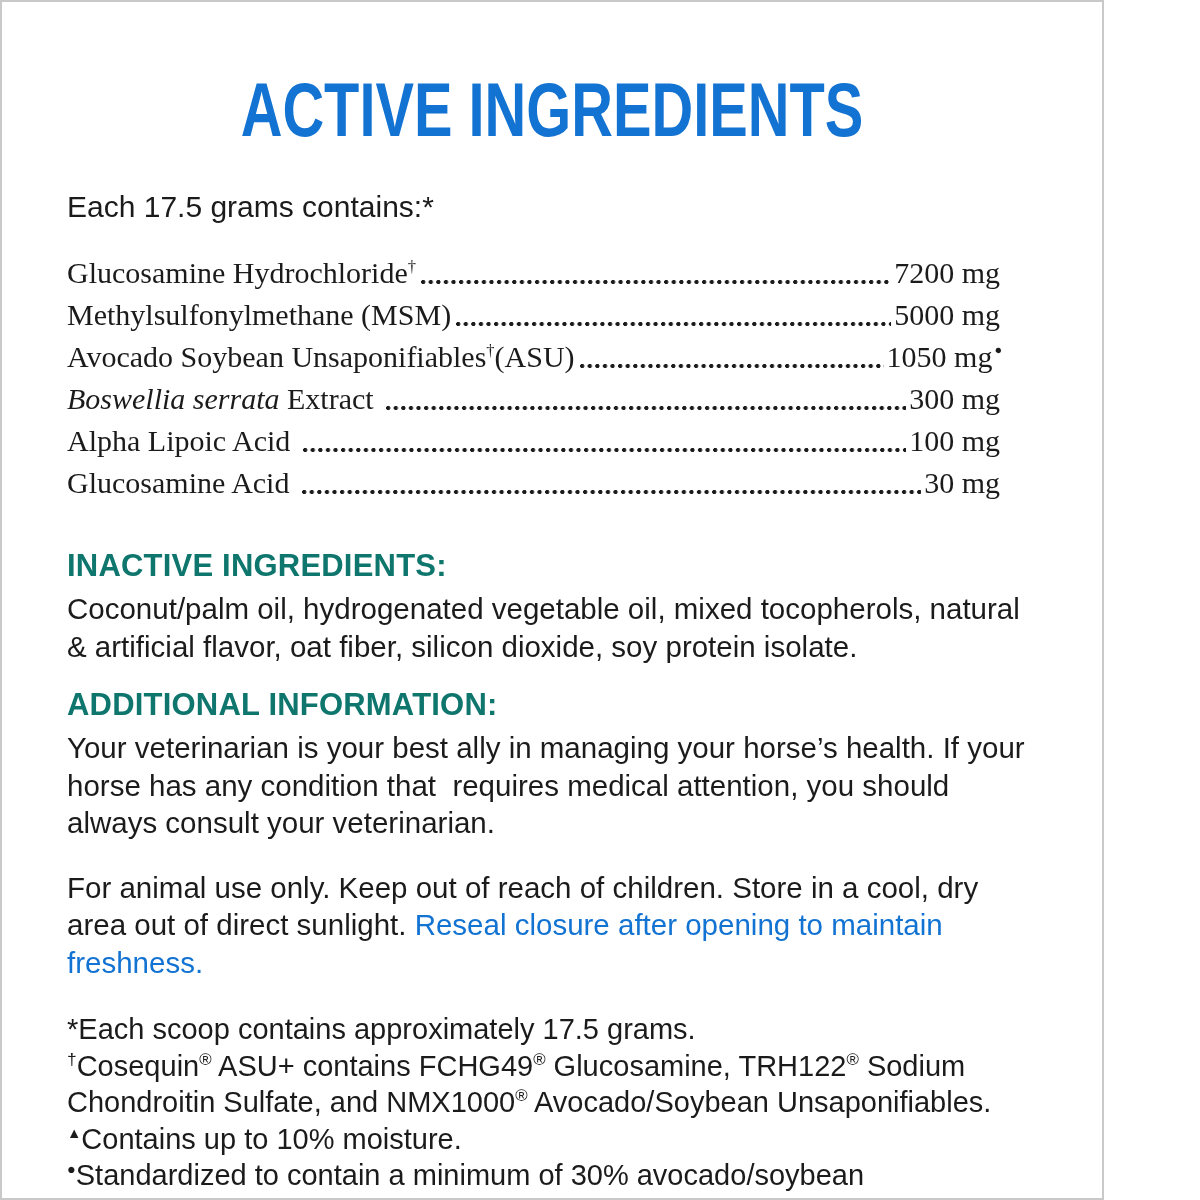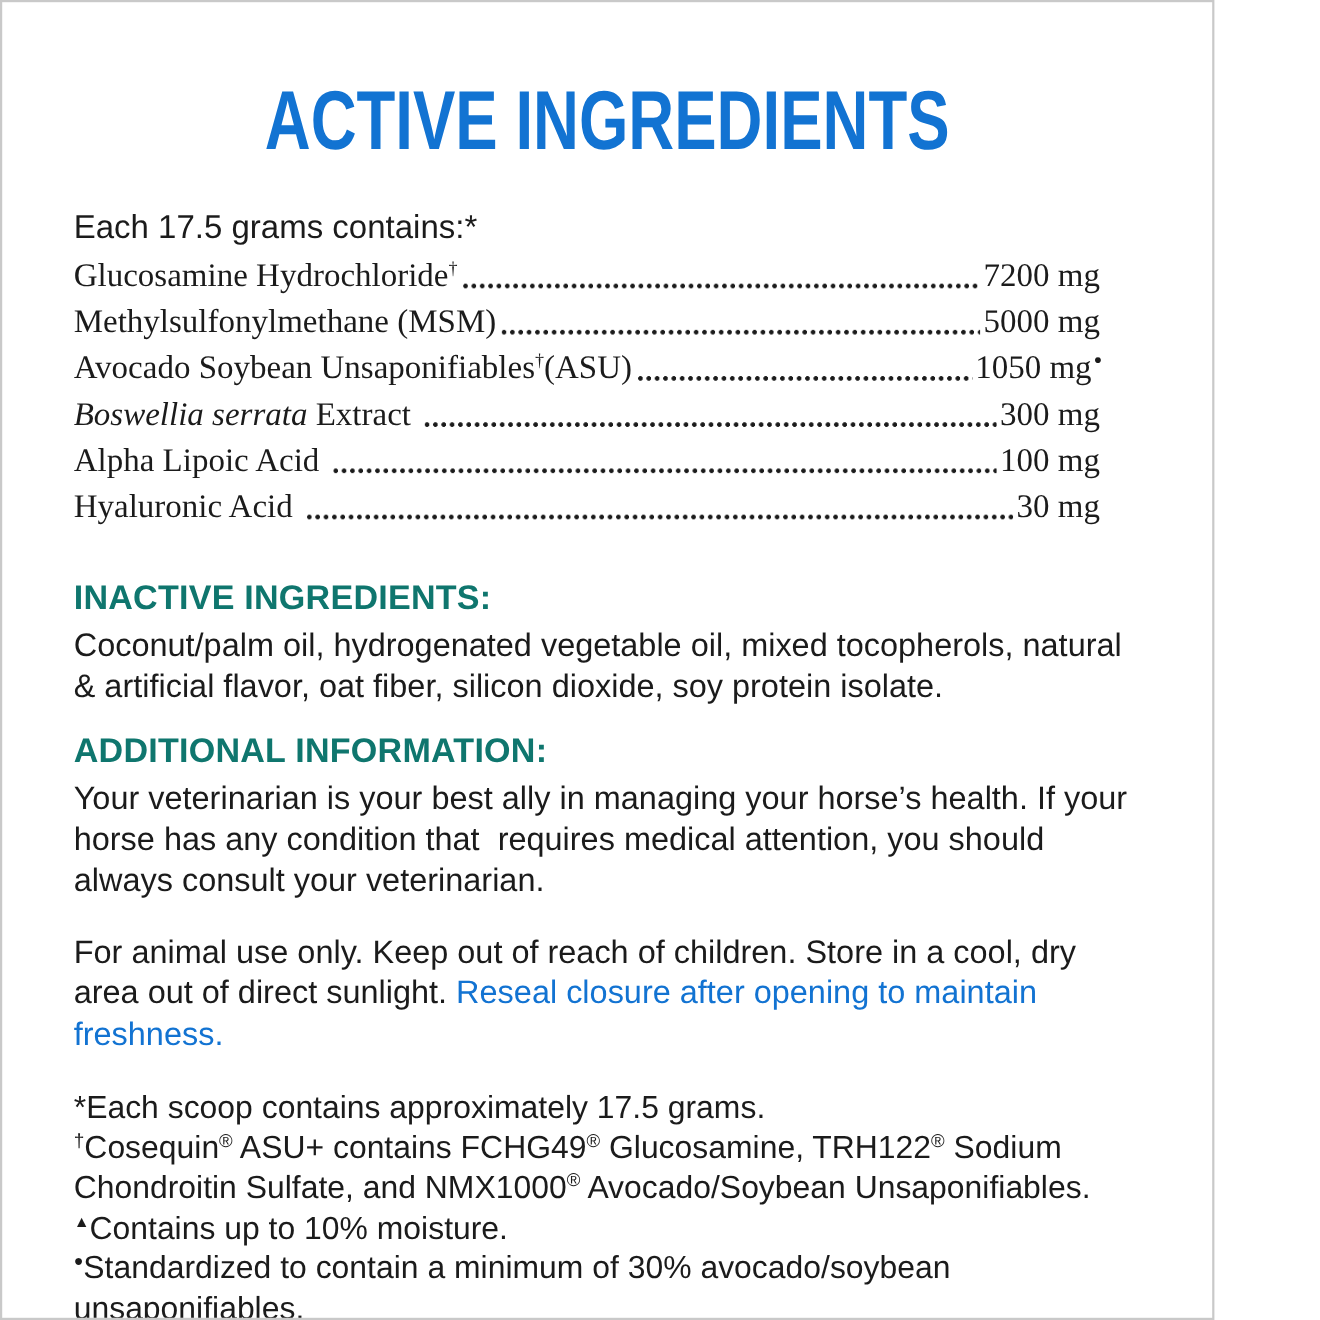--- a/index.html
+++ b/index.html
@@ -9,21 +9,21 @@
     font-family:"Liberation Sans", sans-serif;color:#1b1b1b;
     overflow:hidden;position:relative;
   }
   .title{
     margin-top:70px;text-align:center;color:#1273d2;
     font-size:76px;font-weight:800;line-height:1.0;
     transform:scaleX(0.76);transform-origin:50% 50%;
     letter-spacing:0px;white-space:nowrap;
   }
   .content{padding:0 72px 0 65px;}
-  .serving{font-size:30px;margin-top:42px;margin-bottom:6px;}
+  .serving{font-size:30px;margin-top:42px;margin-bottom:28px;}
   .rows{padding-right:28px;font-family:Liberation Serif, serif;}
   .row{display:flex;align-items:baseline;font-size:30px;line-height:42px;}
   .nm{white-space:pre;}
   .nm i{font-style:italic;}
   sup.dag{font-size:0.55em;vertical-align:super;line-height:0;}
   .leader{
     flex:1;align-self:flex-end;height:6px;margin:0 3px 9px 5px;
     background-image:radial-gradient(circle at 2.2px 50%, #1b1b1b 1.8px, transparent 2.4px);
     background-size:7.6px 6px;background-repeat:repeat-x;
   }
@@ -83,21 +83,21 @@
         <span class="val"><span>300 mg</span><sup class="vsup"></sup></span>
       </div>
 
       <div class="row">
         <span class="nm"><i></i><span>Alpha Lipoic Acid </span><sup class="dag"></sup><span></span></span>
         <span class="leader"></span>
         <span class="val"><span>100 mg</span><sup class="vsup"></sup></span>
       </div>
 
       <div class="row">
-        <span class="nm"><i></i><span>Hyaluronic Acid </span><sup class="dag"></sup><span></span></span>
+        <span class="nm"><i></i><span>Glucosamine Acid </span><sup class="dag"></sup><span></span></span>
         <span class="leader"></span>
         <span class="val"><span>30 mg</span><sup class="vsup"></sup></span>
       </div>
 
     </div>
 
     <div class="sect-head gap-lg">INACTIVE INGREDIENTS:</div>
     <p class="para">Coconut/palm oil, hydrogenated vegetable oil, mixed tocopherols, natural &amp; artificial flavor, oat fiber, silicon dioxide, soy protein isolate.</p>
 
     <div class="sect-head gap-md">ADDITIONAL INFORMATION:</div>

